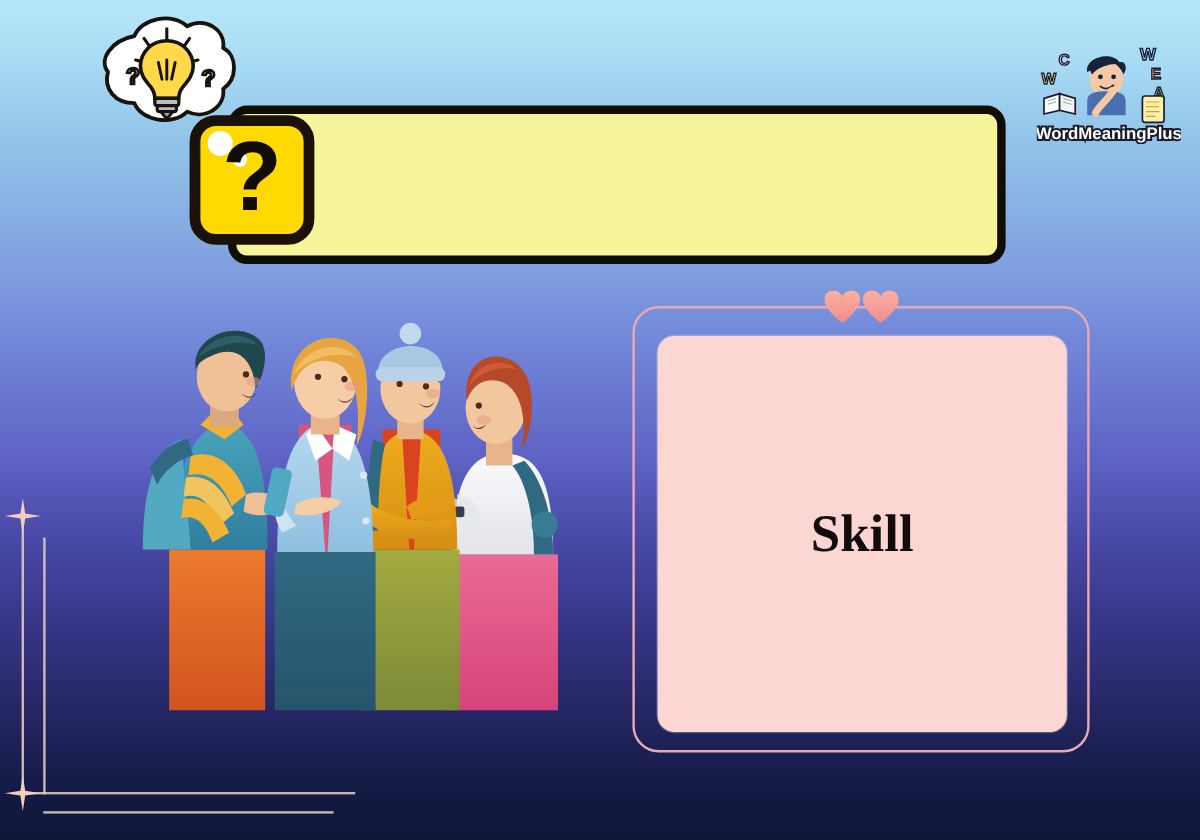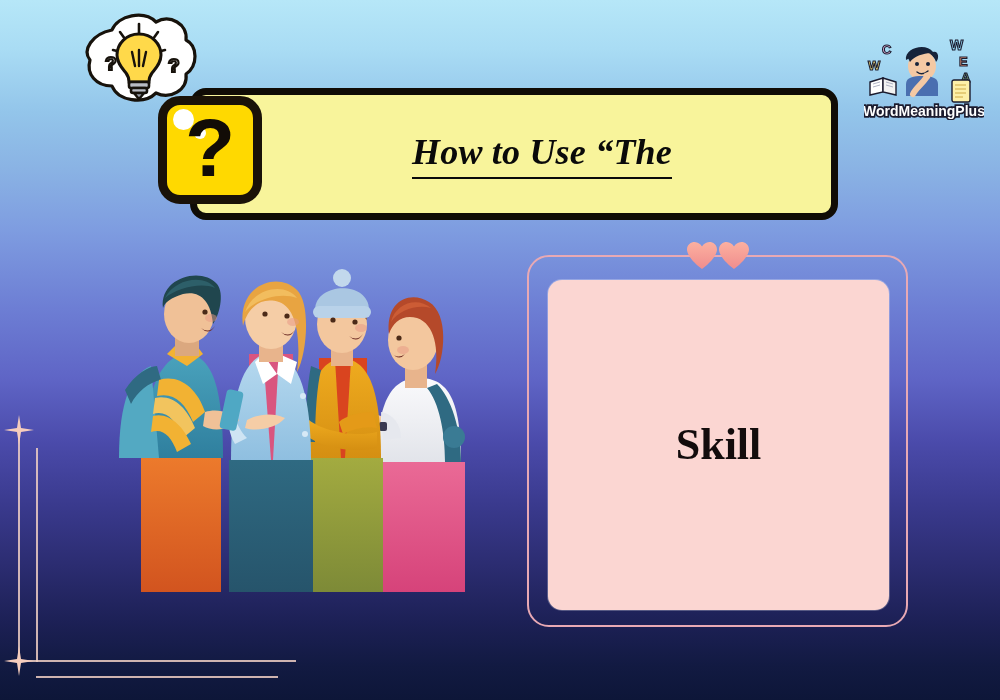--- a/index.html
+++ b/index.html
@@ -240,23 +240,20 @@
   </div>
 
   <div class="qbox">
     <div class="dot-big"></div>
     <div class="dot-small"></div>
     <div class="qmark">?</div>
   </div>
 
   <div class="title-banner">
     <div class="title-inner">
-      <div class="title-line">
-        <span>How to Use “The</span>
-      </div>
     </div>
   </div>
 
   <div class="brand-logo">
     <svg width="120" height="92" viewBox="0 0 120 92">
 
       <g font-family="Liberation Sans, sans-serif" font-weight="700" stroke="#1b1b2e" stroke-width="1.1">
         <text x="18" y="26" font-size="13" fill="#e9b8e0">C</text>
         <text x="4" y="42" font-size="13" fill="#f3e07a">W</text>
         <text x="86" y="22" font-size="14" fill="#8fd3f0">W</text>

